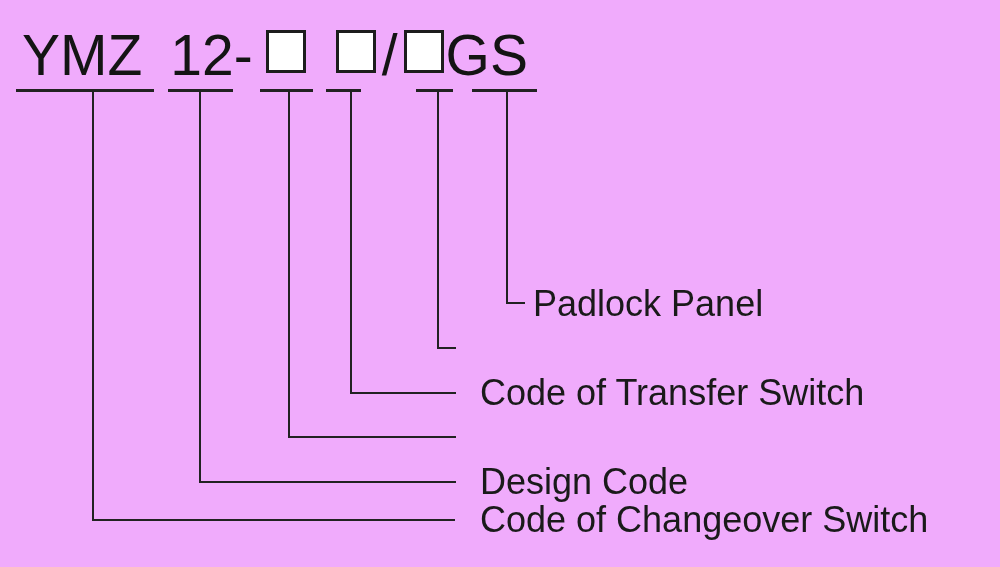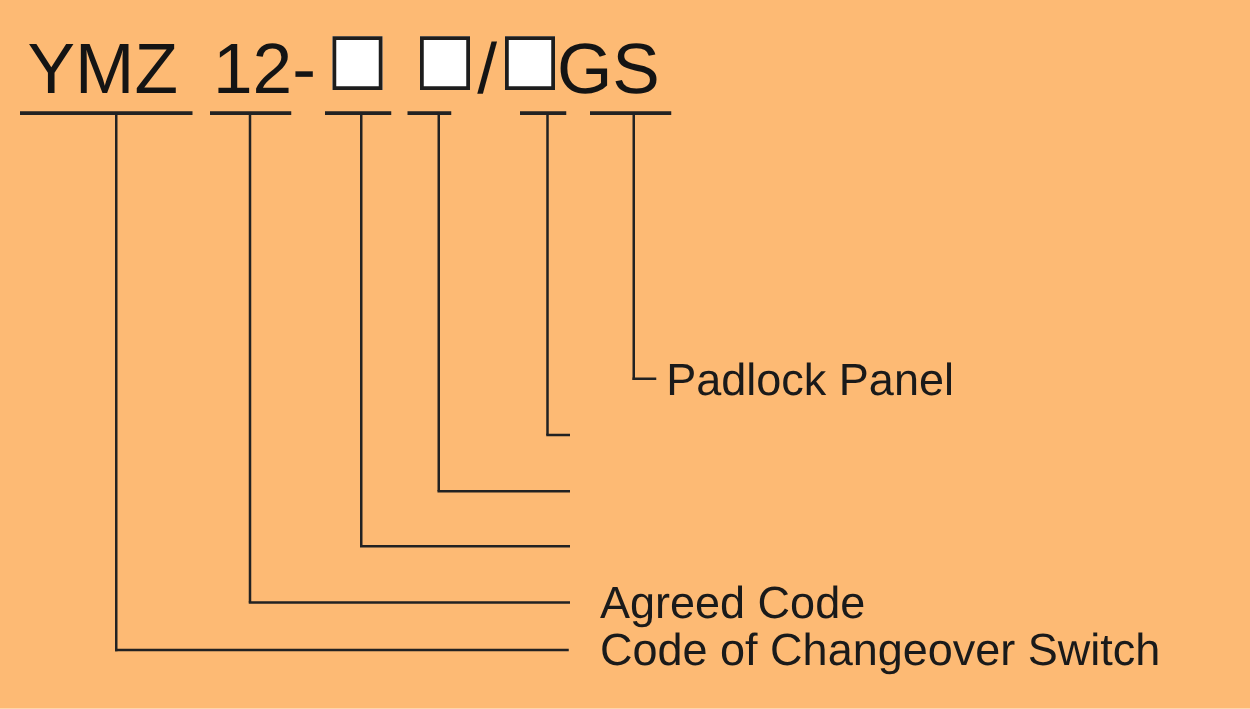--- a/index.html
+++ b/index.html
@@ -4,21 +4,21 @@
 <style>
   html, body {
     margin: 0;
     padding: 0;
     background: #ffffff;
   }
   .canvas {
     position: relative;
     width: 1000px;
     height: 567px;
-    background: #fdba74;
+    background: #f0abfc;
     overflow: hidden;
     font-family: "Liberation Sans", sans-serif;
     color: #1a1a1a;
   }
   
   .model-code {
     position: absolute;
     top: 27px;
     left: 22px;
     font-size: 57px;
@@ -94,16 +94,17 @@
   <div class="vline" style="left:506px; height:213px;"></div>
 
   <div class="hline" style="left:506px; top:302px; width:19px;"></div>
   <div class="hline" style="left:437px; top:347px; width:19px;"></div>
   <div class="hline" style="left:350px; top:392px; width:106px;"></div>
   <div class="hline" style="left:288px; top:436px; width:168px;"></div>
   <div class="hline" style="left:199px; top:481px; width:257px;"></div>
   <div class="hline" style="left:92px;  top:519px; width:363px;"></div>
 
   <div class="leader-label" style="left:533px; top:284px;">Padlock Panel</div>
-  <div class="leader-label" style="left:480px; top:462px;">Agreed Code</div>
+  <div class="leader-label" style="left:480px; top:373px;">Code of Transfer Switch</div>
+  <div class="leader-label" style="left:480px; top:462px;">Design Code</div>
   <div class="leader-label" style="left:480px; top:500px;">Code of Changeover Switch</div>
 
 </div>
 
 </body></html>

